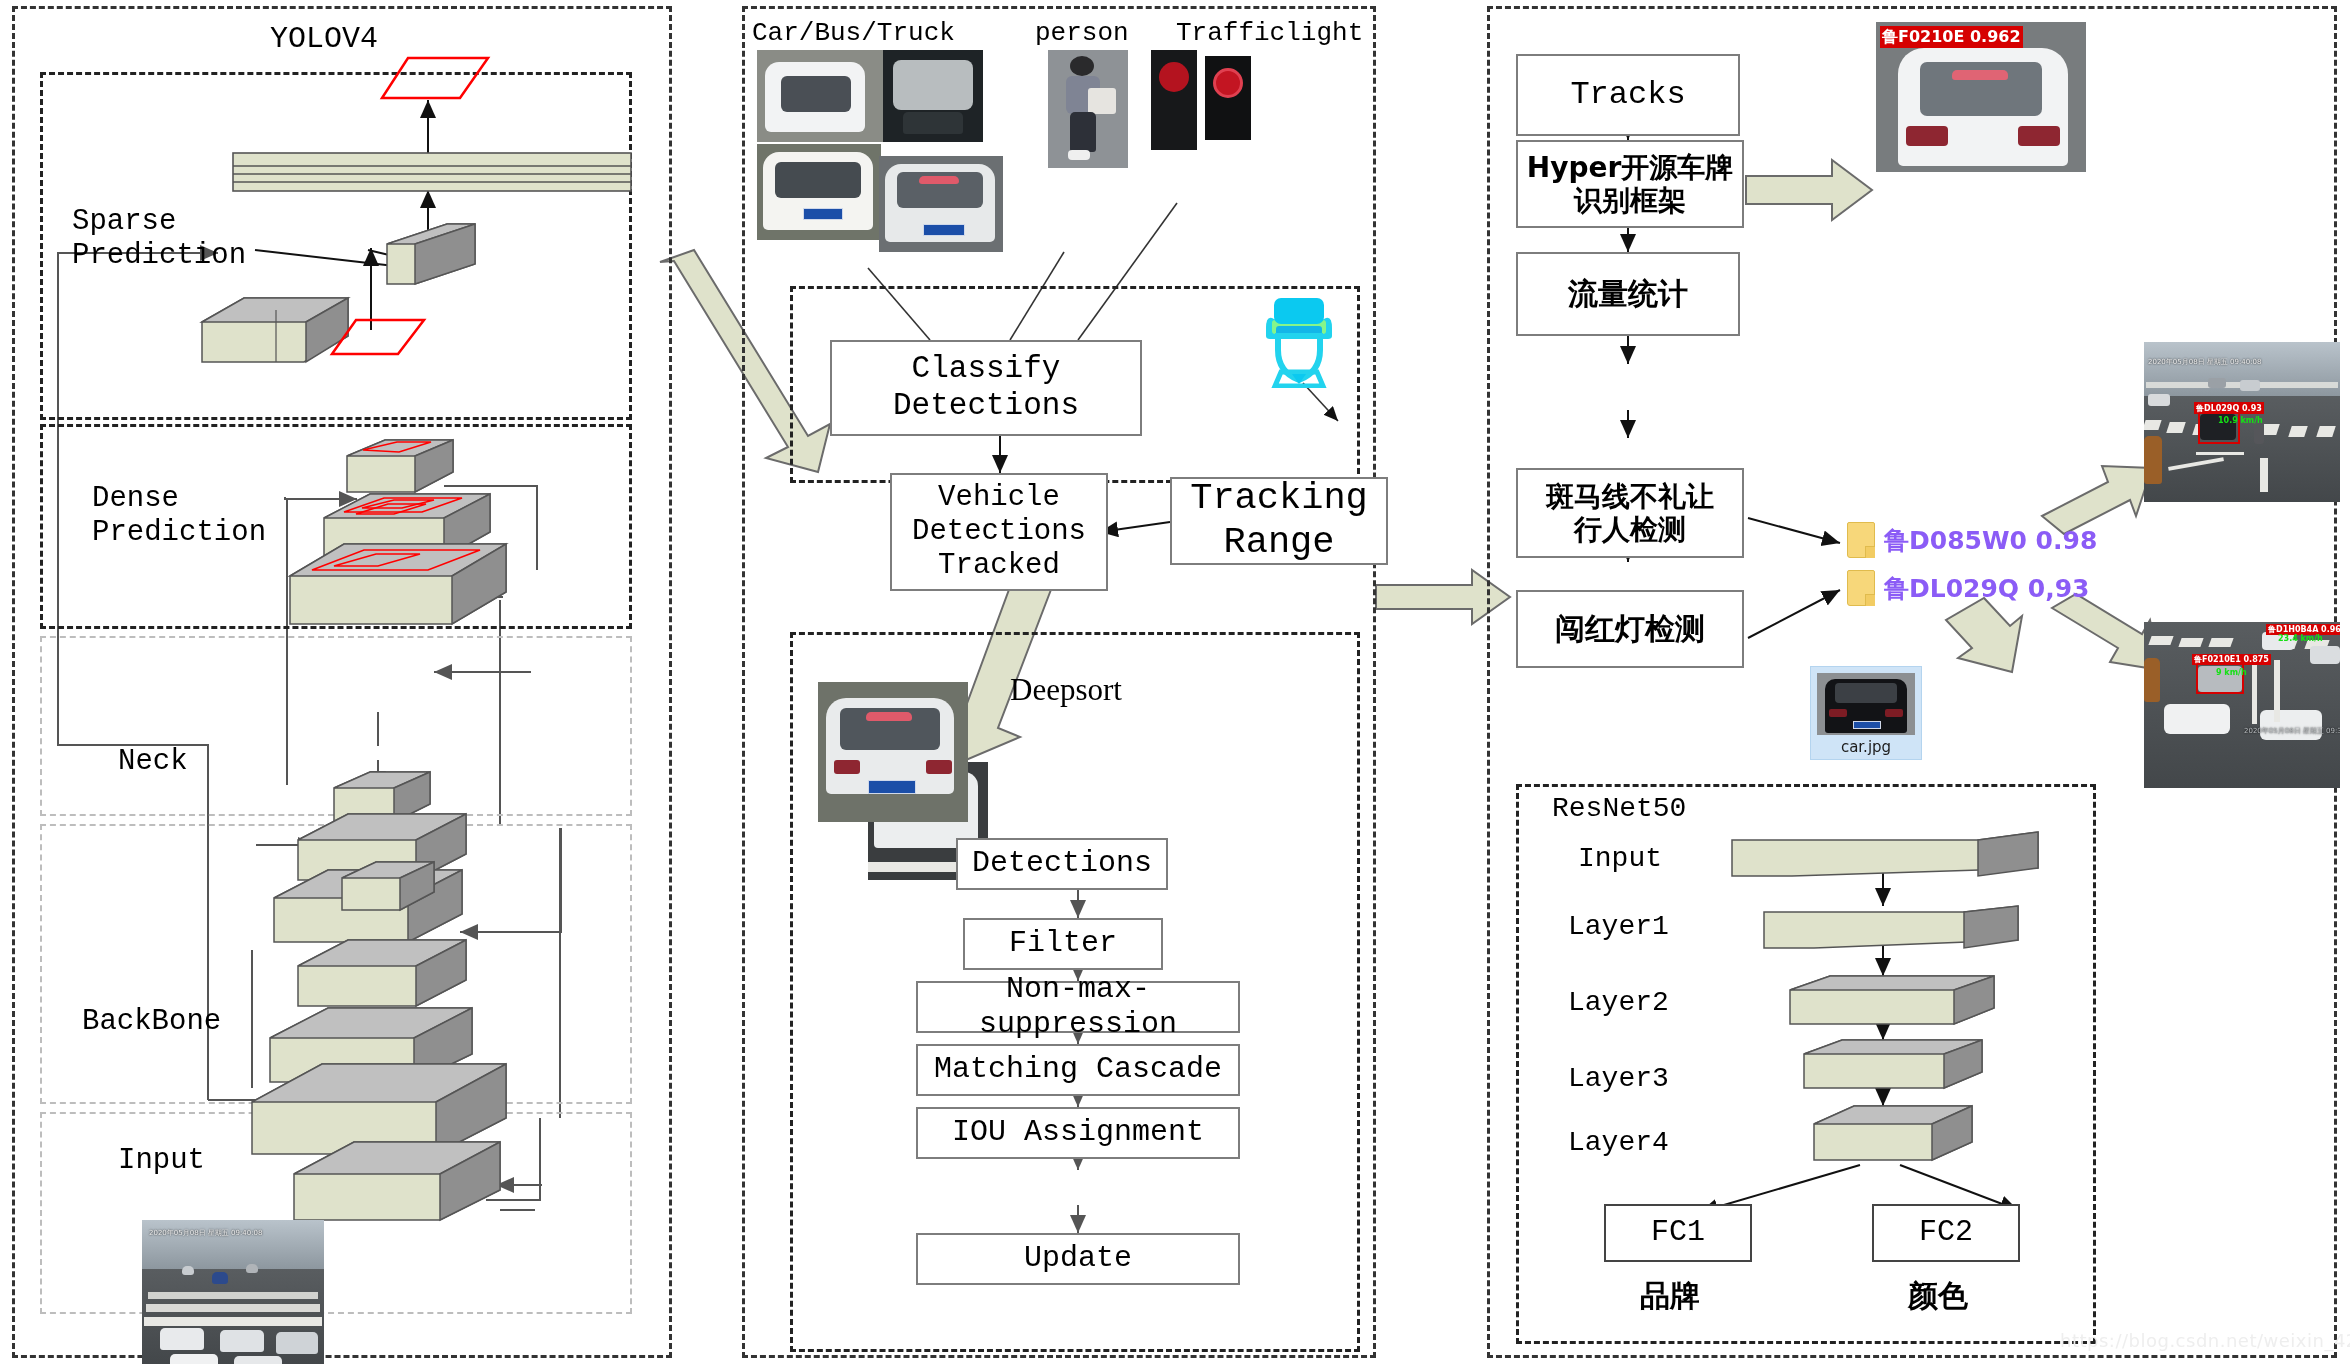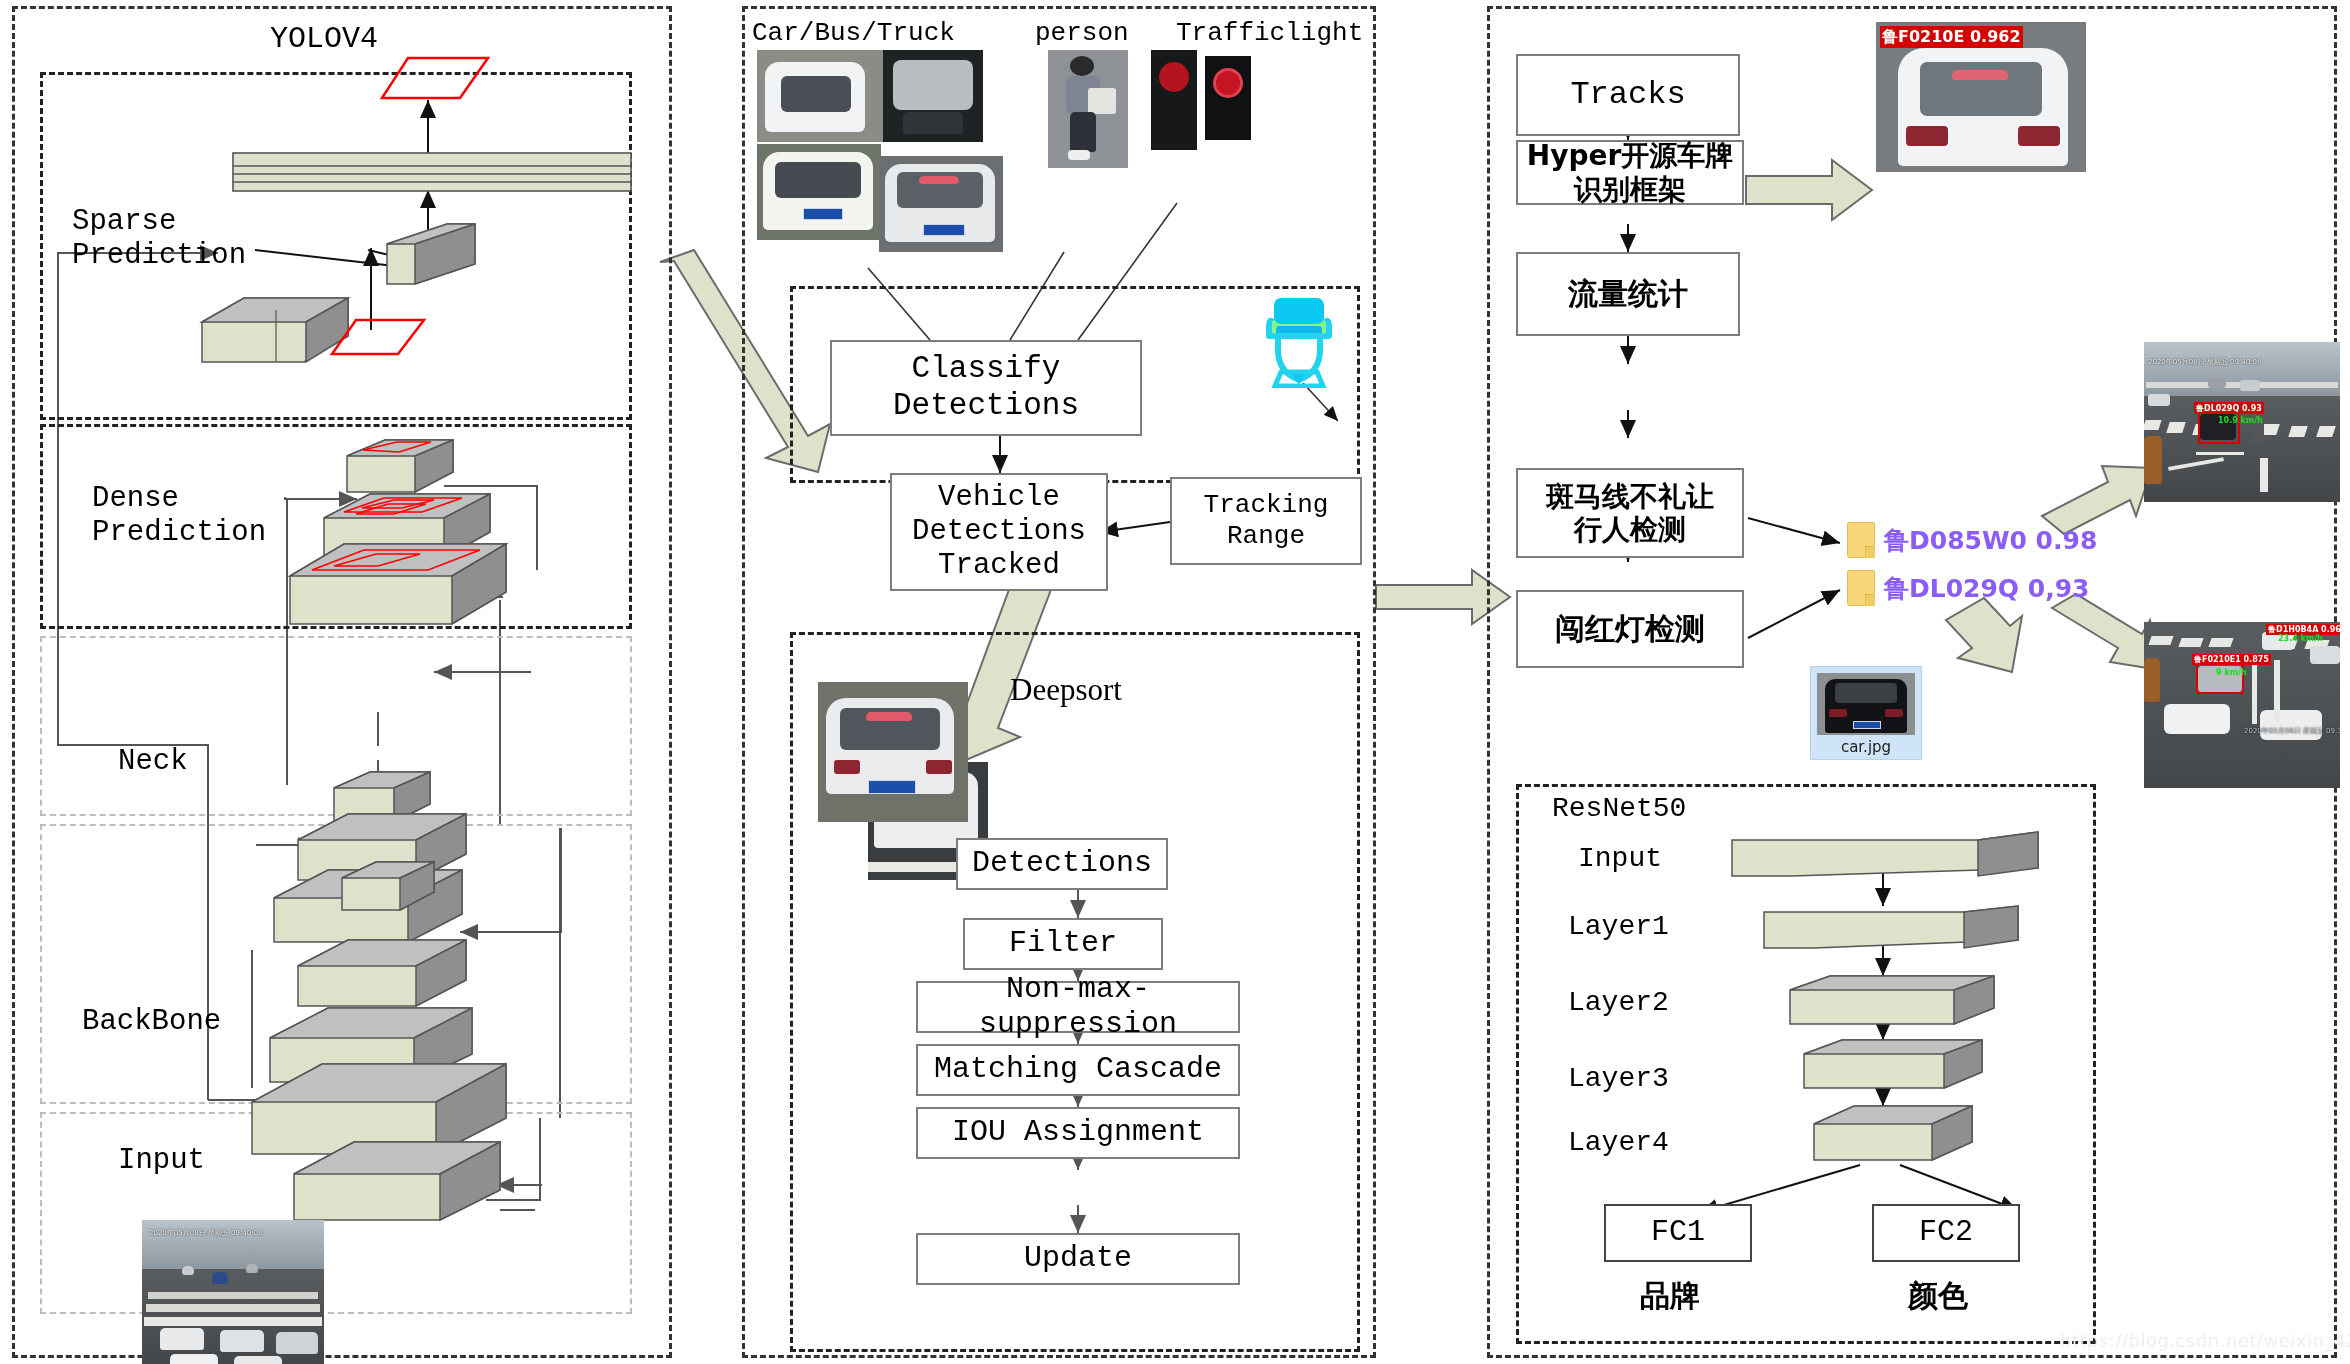--- a/index.html
+++ b/index.html
@@ -413,21 +413,21 @@
       <rect x="24" y="34" width="46" height="9" rx="3" fill="#13b6e8"></rect>
       <path d="M26,44 l42,0 l0,14 q0,22 -21,30 q-21,-8 -21,-30 z" fill="none" stroke="#22d3ee" stroke-width="6"></path>
       <path d="M29,80 l36,0 l6,14 l-48,0 z" fill="none" stroke="#22d3ee" stroke-width="5"></path>
       <path d="M40,82 l14,0 l-7,10 z" fill="#0bc9f0"></path>
     </svg>
   </div>
 
   <div class="pbox" style="left:890px; top:473px; width:218px; height:118px; font-size:29px;">Vehicle
 Detections
 Tracked</div>
-  <div class="pbox" style="left:1170px; top:477px; width:192px; height:88px; font-size:26px;">Tracking
+  <div class="pbox" style="left:1170px; top:477px; width:218px; height:88px; font-size:37px;">Tracking
 Range</div>
 
   <div class="dashbox" style="left:790px; top:632px; width:570px; height:720px;"></div>
   <div class="lbl" style="left:1010px; top:672px; font-size:31px;">Deepsort</div>
 
   <div class="imgbox" style="left:868px; top:762px; width:120px; height:118px; background:#3a3d3f;">
     <div class="carshape" style="left:6px; top:10px; width:104px; height:76px; background:#eceeef; border-radius:14px 14px 4px 4px;"></div>
     <div class="carshape" style="left:18px; top:20px; width:80px; height:34px; background:#555b61; border-radius:5px;"></div>
     <div class="zebra" style="left:0px; top:100px; width:120px; height:10px;"></div>
   </div>
@@ -443,21 +443,21 @@
   <div class="pbox" style="left:956px; top:838px; width:212px; height:52px; font-size:30px;">Detections</div>
   <div class="pbox" style="left:963px; top:918px; width:200px; height:52px; font-size:30px;">Filter</div>
   <div class="pbox" style="left:916px; top:1044px; width:324px; height:52px; font-size:30px;">Matching Cascade</div>
   <div class="pbox" style="left:916px; top:981px; width:324px; height:52px; font-size:30px;">Non-max-suppression</div>
   <div class="pbox" style="left:916px; top:1233px; width:324px; height:52px; font-size:30px;">Update</div>
   <div class="pbox" style="left:916px; top:1107px; width:324px; height:52px; font-size:30px;">IOU Assignment</div>
 
   <div class="panel" style="left:1487px; top:6px; width:850px; height:1352px;"></div>
 
   <div class="pbox" style="left:1516px; top:30px; width:224px; height:82px; font-size:32px;margin-top:24px;">Tracks</div>
-  <div class="pbox cn" style="left:1516px; top:140px; width:228px; height:65px; font-size:28px;">Hyper开源车牌
+  <div class="pbox cn" style="left:1516px; top:140px; width:228px; height:88px; font-size:28px;">Hyper开源车牌
 识别框架</div>
   <div class="pbox cn" style="left:1516px; top:252px; width:224px; height:84px; font-size:30px;">流量统计</div>
   <div class="pbox cn" style="left:1516px; top:468px; width:228px; height:90px; font-size:28px;">斑马线不礼让
 行人检测</div>
   <div class="pbox cn" style="left:1516px; top:590px; width:228px; height:78px; font-size:30px;">闯红灯检测</div>
 
   <div class="imgbox" style="left:1876px; top:22px; width:210px; height:150px; background:#787c7e;">
     <div class="carshape" style="left:22px; top:26px; width:170px; height:118px; background:#f2f3f4; border-radius:26px 26px 5px 5px;"></div>
     <div class="carshape" style="left:44px; top:40px; width:122px; height:54px; background:#6f767c; border-radius:7px;"></div>
     <div class="carshape" style="left:76px; top:48px; width:56px; height:10px; background:#e06474;"></div>

